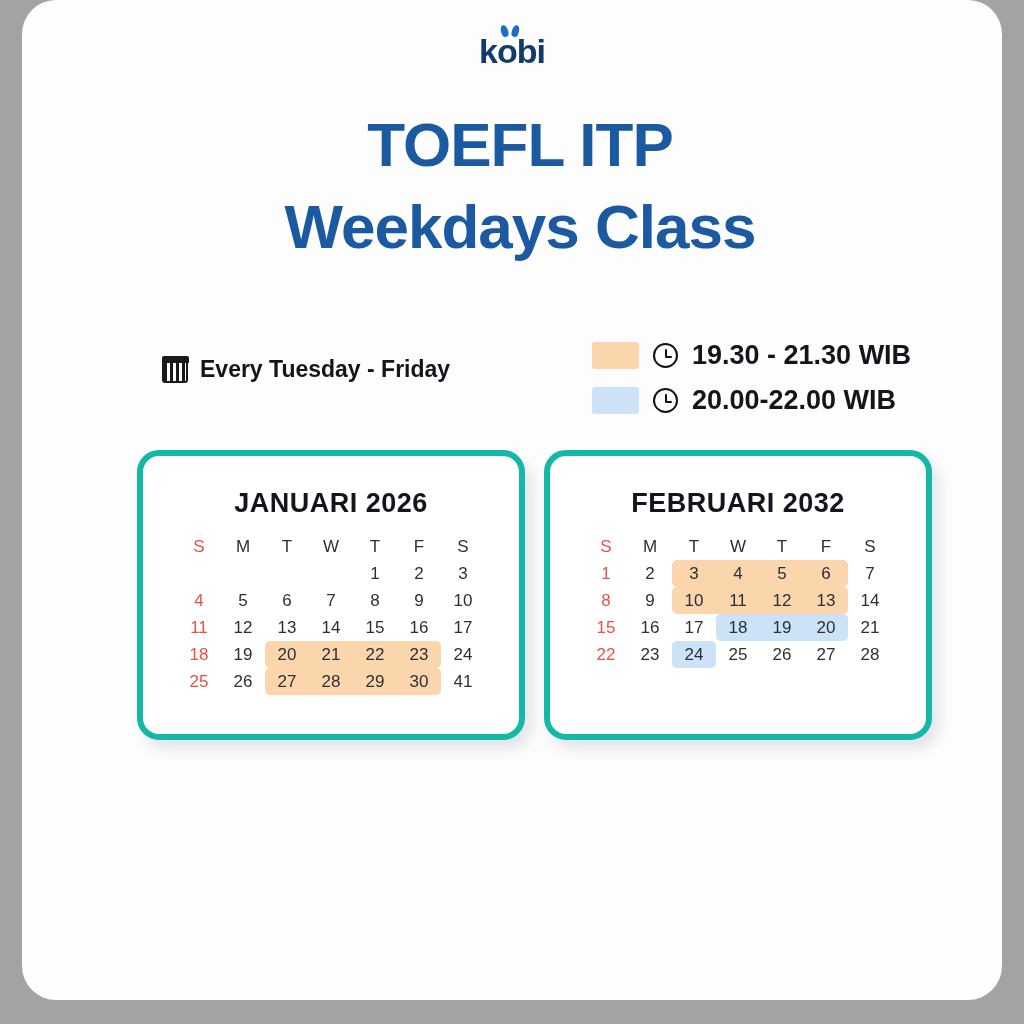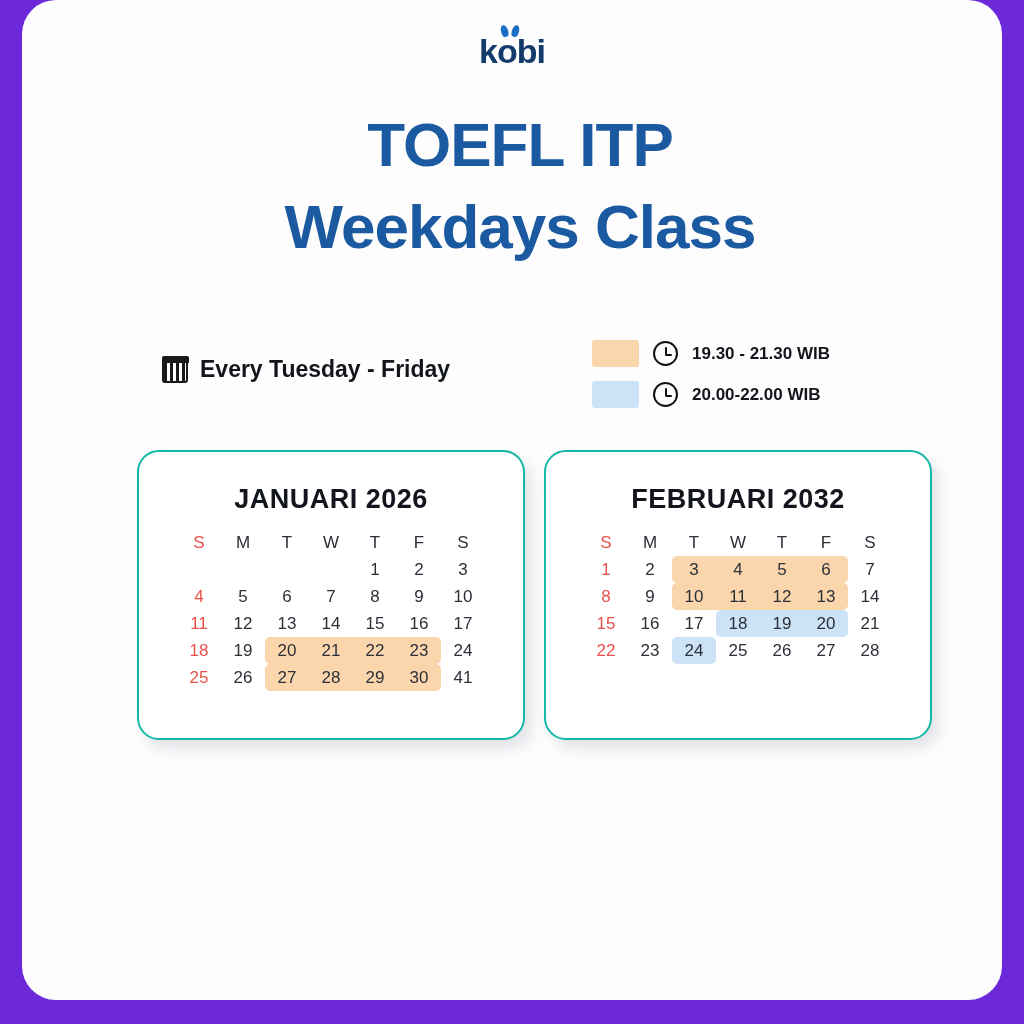--- a/index.html
+++ b/index.html
@@ -5,21 +5,21 @@
   * { box-sizing: border-box; }
   html, body {
     margin: 0; padding: 0;
     width: 1024px; height: 1024px;
     font-family: "Liberation Sans", sans-serif;
     background: #eef3fb;
   }
   #root {
     position: relative;
     width: 1024px; height: 1024px;
-    background: #6d28d9;
+    background: #a3a3a3;
     overflow: hidden;
   }
   .card {
     position: absolute;
     left: 22px; top: 0px;
     width: 980px; height: 1000px;
     background: #fdfdfd;
     border-radius: 34px;
   }
   
@@ -110,29 +110,29 @@
   }
   .clock::before {
     content:""; position:absolute; left: 9.5px; top: 4px;
     width: 2px; height: 8px; background: #111; border-radius: 1px;
   }
   .clock::after {
     content:""; position:absolute; left: 10px; top: 10.5px;
     width: 7px; height: 2px; background: #111; border-radius: 1px;
   }
   .legend-text {
-    font-size: 17px; font-weight: bold; color: #12161c;
+    font-size: 27px; font-weight: bold; color: #12161c;
   }
   
   .cal-card {
     position: absolute;
     top: 450px;
     width: 388px; height: 290px;
     background: #fff;
-    border: 2px solid #14b8a6;
+    border: 6px solid #14b8a6;
     border-radius: 22px;
     box-shadow: 7px 9px 14px rgba(120,130,150,0.20);
   }
   .cal-card.jan { left: 115px; }
   .cal-card.feb { left: 522px; }
   .cal-title {
     text-align: center;
     font-size: 27px;
     font-weight: bold;
     color: #12161c;

